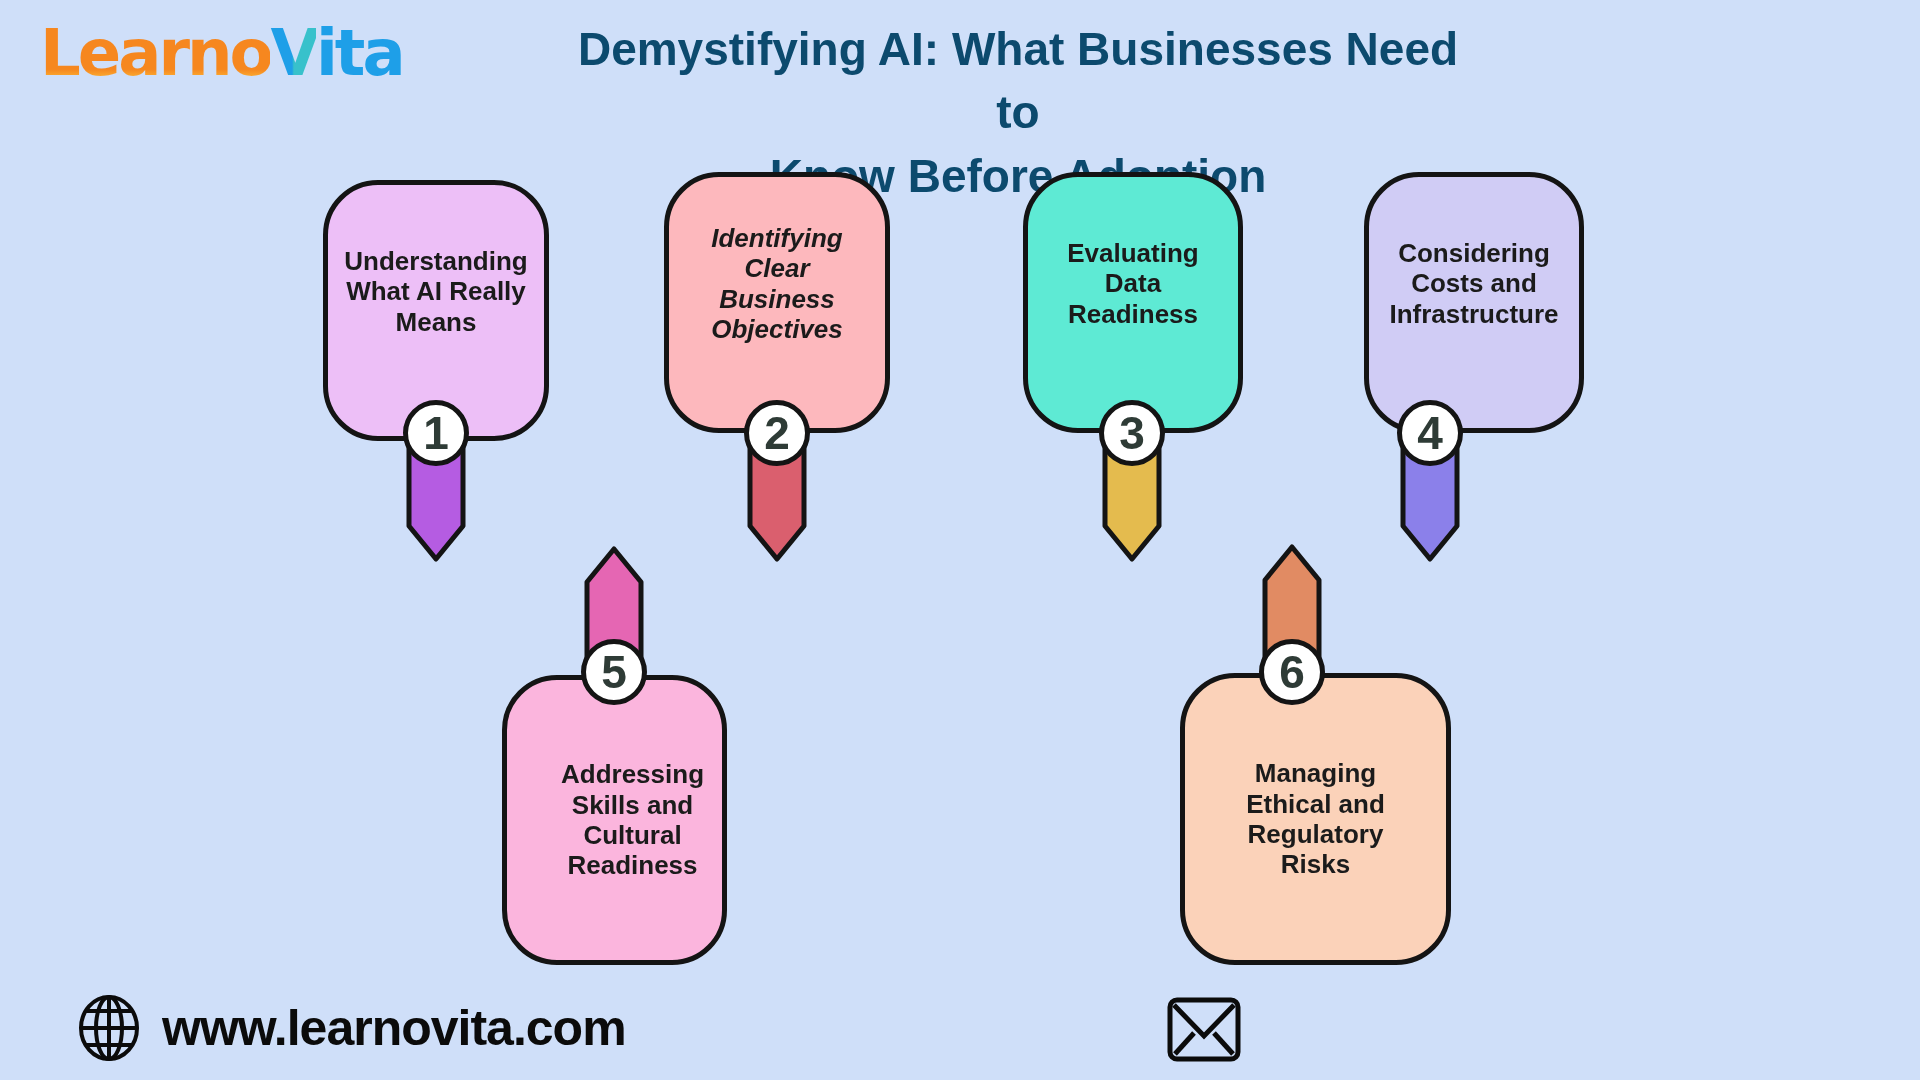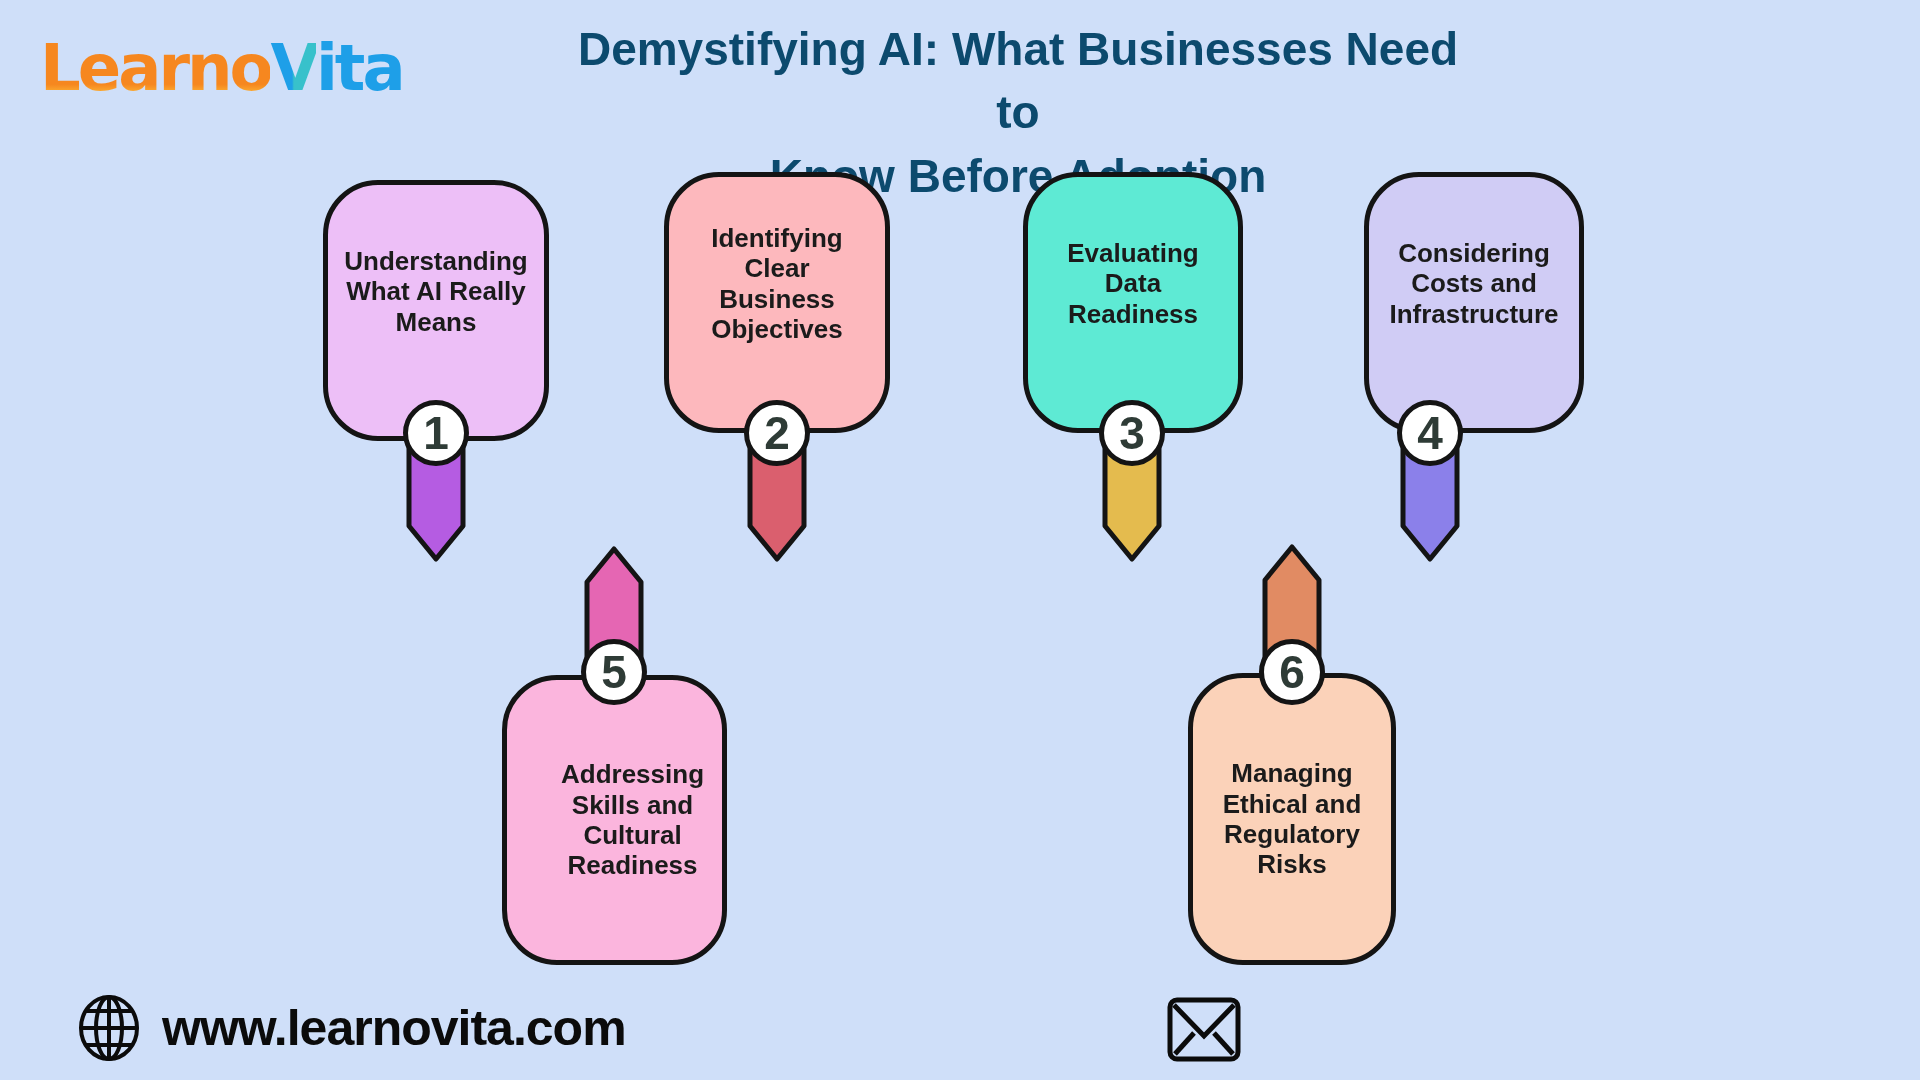--- a/index.html
+++ b/index.html
@@ -2,21 +2,21 @@
 <html><head>
 <meta charset="utf-8">
 <style>
   html,body{margin:0;padding:0;}
   #canvas{
     position:relative;width:1920px;height:1080px;overflow:hidden;
     font-family:"Liberation Sans",sans-serif;
   }
   
   .logo{
-    position:absolute;left:40px;top:36px;
+    position:absolute;left:40px;top:21px;
     font-family:"DejaVu Sans",sans-serif;
     font-weight:bold;font-size:64px;letter-spacing:-3px;line-height:1;text-align:center;
   }
   .logo .l-learno{background:linear-gradient(180deg,#F6871F 72%,#FFC53D 90%);-webkit-background-clip:text;background-clip:text;color:transparent;}
   .logo .l-v{background:linear-gradient(90deg,#1E9FE8 48%,#38C1CB 52%);-webkit-background-clip:text;background-clip:text;color:transparent;}
   .logo .l-ita{color:#1E9FE8;}
   .title{
     position:absolute;left:1018px;top:18px;transform:translateX(-50%);
     font-size:46px;font-weight:bold;color:#0c4a6e;text-align:center;
     line-height:1.38;white-space:pre-line;letter-spacing:0px;
@@ -63,21 +63,21 @@
   <div class="card pad-b" style="left: 323px; top: 180px; width: 226px; height: 261px; background-color: rgb(237, 191, 247);">
     <div class="card-label">Understanding
 What AI Really
 Means</div>
   </div>
   <div class="num" style="left:403px;top:400px">1</div>
 
   <svg class="pendant" style="left:745px;top:430px" width="64" height="134" viewBox="0 0 64 134">
     <path d="M5 2 L59 2 L59 96 L32 129 L5 96 Z" stroke="#141414" stroke-width="5" stroke-linejoin="round" fill="#da5f6e"></path>
   </svg>
-  <div class="card pad-b" style="left: 664px; top: 172px; width: 226px; height: 261px; background-color: rgb(253, 184, 189);">
+  <div class="card pad-b" style="left: 664px; top: 172px; width: 226px; height: 261px; background-color: rgb(253, 184, 189); font-style: italic;">
     <div class="card-label">Identifying
 Clear
 Business
 Objectives</div>
   </div>
   <div class="num" style="left:744px;top:400px">2</div>
 
   <svg class="pendant" style="left:1100px;top:430px" width="64" height="134" viewBox="0 0 64 134">
     <path d="M5 2 L59 2 L59 96 L32 129 L5 96 Z" stroke="#141414" stroke-width="5" stroke-linejoin="round" fill="#e4bb4e"></path>
   </svg>
@@ -105,21 +105,21 @@
     <div class="card-label">Addressing
 Skills and
 Cultural
 Readiness</div>
   </div>
   <div class="num" style="left:581px;top:639px">5</div>
 
   <svg class="pendant" style="left:1260px;top:542px" width="64" height="134" viewBox="0 0 64 134">
     <path d="M5 132 L5 38 L32 5 L59 38 L59 132 Z" stroke="#141414" stroke-width="5" stroke-linejoin="round" fill="#e18b63"></path>
   </svg>
-  <div class="card" style="left: 1180px; top: 673px; width: 208px; height: 292px; background-color: rgb(251, 210, 185); margin-left: 8px;">
+  <div class="card" style="left: 1180px; top: 673px; width: 271px; height: 292px; background-color: rgb(251, 210, 185);">
     <div class="card-label">Managing
 Ethical and
 Regulatory
 Risks</div>
   </div>
   <div class="num" style="left:1259px;top:639px">6</div>
 
   <div class="footer-item" style="left:78px;top:993px">
     <svg class="footer-icon" width="62" height="70" viewBox="0 0 62 70">
       <g fill="none" stroke="#0b0b0b" stroke-width="4">

